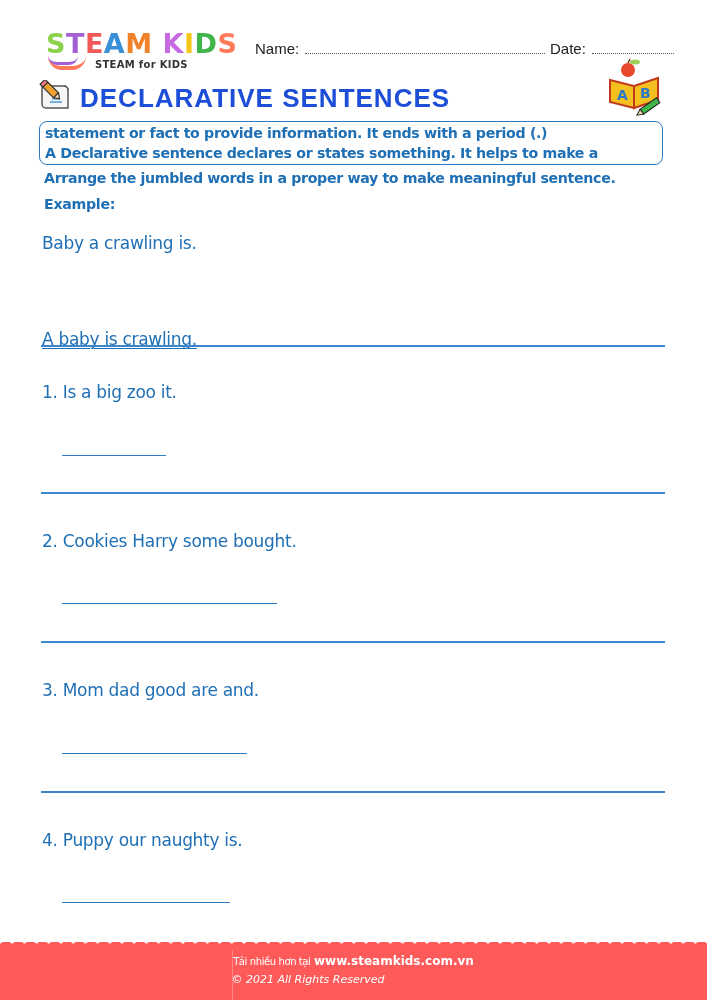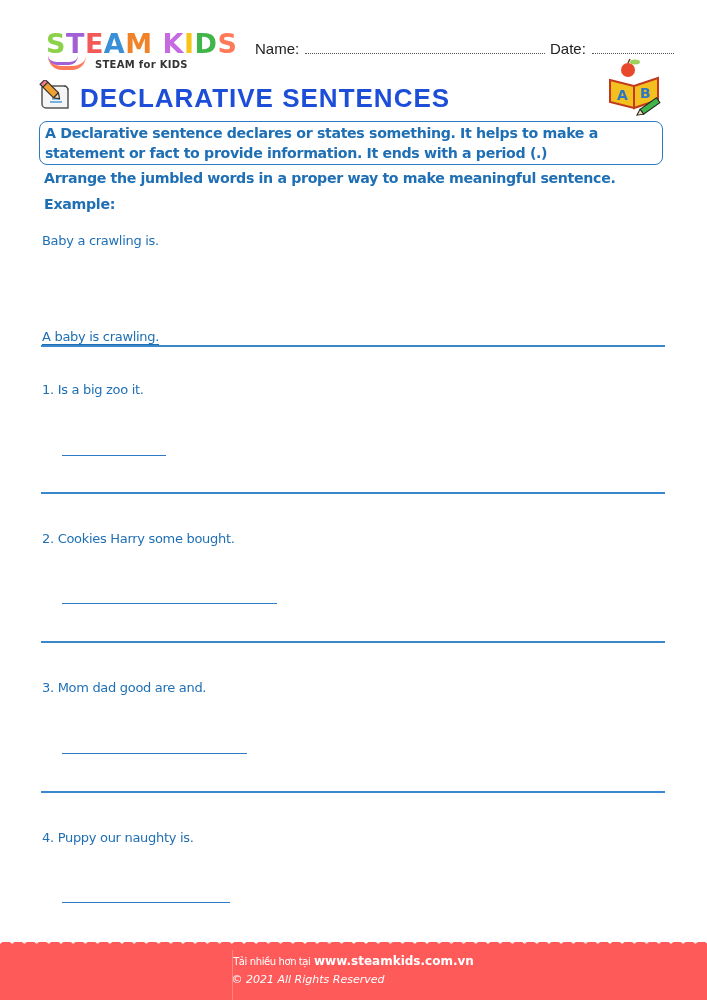--- a/index.html
+++ b/index.html
@@ -23,21 +23,21 @@
     .title-icon { position: absolute; left: 38px; top: 80px; width: 34px; height: 34px; }
     .page-title { position: absolute; left: 80px; top: 83px; font-family: "Liberation Sans", sans-serif; font-weight: bold; font-size: 26px; color: #1d4ed8; letter-spacing: 1px; }
     .book-icon { position: absolute; left: 604px; top: 58px; width: 62px; height: 58px; }
 
     
     .def-box { position: absolute; left: 39px; top: 121px; width: 624px; height: 44px; border: 1.5px solid #2c7bc4; border-radius: 8px; padding: 1px 5px; }
     .def-text { font-family: "DejaVu Sans", sans-serif; font-weight: bold; font-size: 14.2px; line-height: 20px; color: #1f6fb5; letter-spacing: -0.35px; }
     .instruction { position: absolute; left: 44px; top: 170px; font-family: "DejaVu Sans", sans-serif; font-weight: bold; font-size: 14.2px; color: #1f6fb5; letter-spacing: -0.35px; }
     .example-label { position: absolute; left: 44px; top: 196px; font-family: "DejaVu Sans", sans-serif; font-weight: bold; font-size: 14.2px; color: #1f6fb5; letter-spacing: -0.3px; }
 
-    .line-text { position: absolute; left: 42px; font-family: "DejaVu Sans", sans-serif; font-size: 13px; color: #1f6fb5; letter-spacing: -0.3px; }
+    .line-text { position: absolute; left: 42px; font-family: "DejaVu Sans", sans-serif; font-size: 17px; color: #1f6fb5; letter-spacing: -0.3px; }
     .example-answer { text-decoration: underline; text-underline-offset: 3px; text-decoration-thickness: 1px; margin-top: 40px; }
 
     .sep { position: absolute; left: 41px; width: 624px; height: 0; border-top: 2px solid #3a87cc; }
     .answer-blank { position: absolute; left: 62px; height: 0; border-top: 1.5px solid #2c7bc4; }
 
     
     .footer { position: absolute; left: 0; top: 942px; width: 707px; height: 58px; background: #ff5a5a; }
     .scallops { position: absolute; left: 0; top: 942px; width: 707px; height: 8px; }
     .footer-divider { position: absolute; left: 232px; top: 950px; width: 1px; height: 50px; background: #ff8585; }
     .footer-line1 { position: absolute; left: 0; width: 707px; top: 954px; text-align: center; font-family: "DejaVu Sans", sans-serif; color: #ffffff; font-size: 11px; }
@@ -88,22 +88,22 @@
     <text x="13" y="42" font-family="DejaVu Sans, sans-serif" font-weight="bold" font-size="14" fill="#2a78c8">A</text>
     <text x="36" y="40" font-family="DejaVu Sans, sans-serif" font-weight="bold" font-size="14" fill="#2a78c8">B</text>
     <g transform="rotate(-35 46 48)">
       <rect x="36" y="45" width="20" height="6" fill="#3fb54a" stroke="#222" stroke-width="1"></rect>
       <polygon points="36,45 30,48 36,51" fill="#f5deb3" stroke="#222" stroke-width="1"></polygon>
     </g>
   </svg>
 </div>
 
 <div class="def-box">
+  <div class="def-text">statement or fact to provide information. It ends with a period (.)</div>
   <div class="def-text">A Declarative sentence declares or states something. It helps to make a</div>
-  <div class="def-text">statement or fact to provide information. It ends with a period (.)</div>
 </div>
 <div class="instruction">Arrange the jumbled words in a proper way to make meaningful sentence.</div>
 <div class="example-label">Example:</div>
 
 <div class="line-text" style="top:233px;">Baby a crawling is.</div>
 <div class="line-text example-answer" style="top:289px;">A baby is crawling.</div>
 <div class="sep" style="top:345px;"></div>
 
 <div class="line-text" style="top:382px;">1. Is a big zoo it.</div>
 <div class="answer-blank" style="top:455px; width:104px;"></div>

